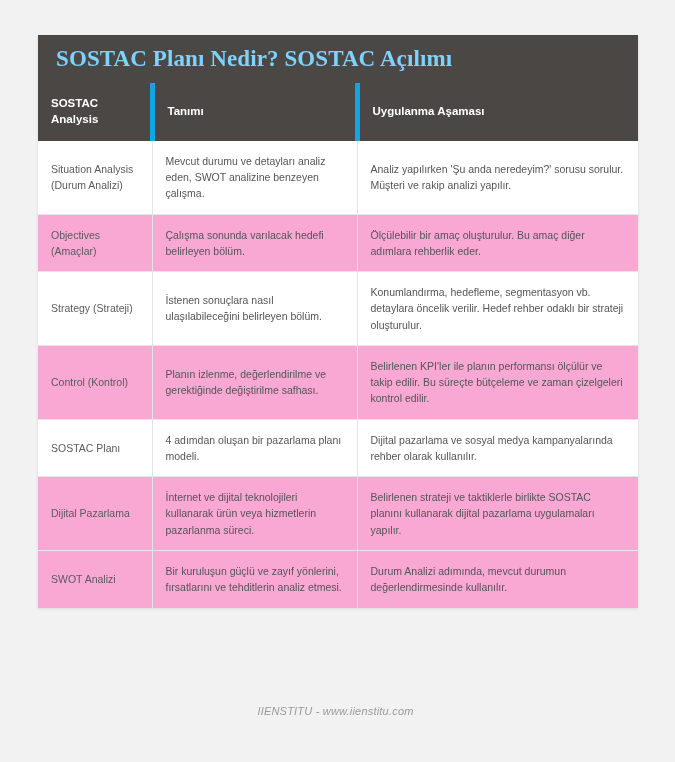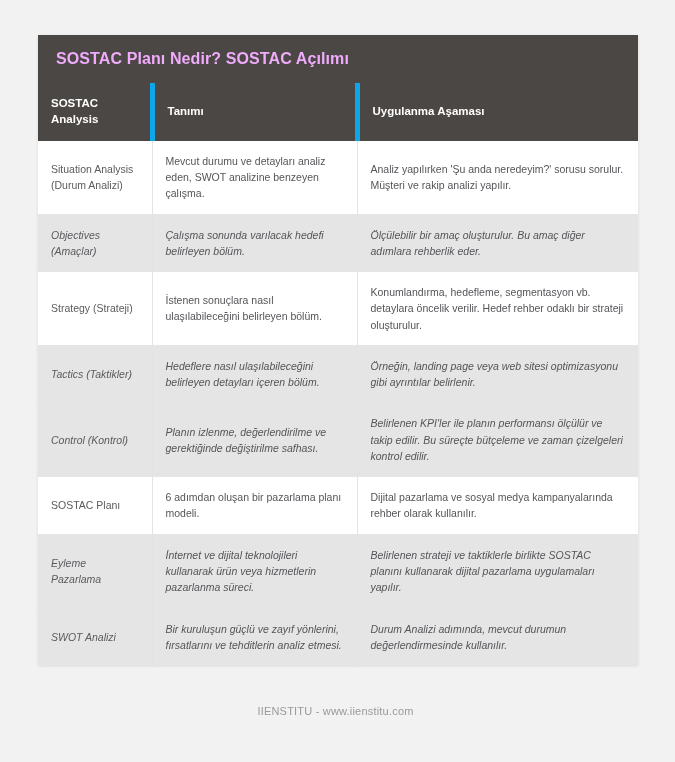--- a/index.html
+++ b/index.html
@@ -32,25 +32,26 @@
 
   .title-bar {
     background: #4a4744;
     height: 48px;
     display: flex;
     align-items: center;
     padding: 0 0 0 18px;
     box-sizing: border-box;
   }
   .title-bar .title {
-    color: #f0abfc;
-    font-size: 16px;
+    color: #7dd3fc;
+    font-size: 23px;
     font-weight: bold;
     letter-spacing: 0.1px;
     line-height: 1.15;
+    font-family: Liberation Serif, serif;
   }
 
   table.sostac {
     border-collapse: collapse;
     width: 600px;
     table-layout: fixed;
   }
 
   table.sostac col.c1 { width: 114px; }
   table.sostac col.c2 { width: 205px; }
@@ -83,35 +84,36 @@
     line-height: 1.55;
     box-sizing: border-box;
   }
   table.sostac tbody td:first-child {
     border-left: none;
   }
   table.sostac tbody tr:first-child td {
     border-top: none;
   }
   table.sostac tbody tr.odd td { background: #ffffff; }
-  table.sostac tbody tr.even td { background: #e5e5e5; font-style: italic; }
+  table.sostac tbody tr.even td { background: #f9a8d4; }
 
   table.sostac tbody td.col-element {
     color: #5b5a5e;
   }
 
   .footer {
     position: absolute;
     left: 0;
     right: 4px;
     top: 705px;
     text-align: center;
     font-size: 11px;
     color: #9a9a9e;
     letter-spacing: 0.2px;
+    font-style: italic;
   }
 </style>
 </head>
 <body>
 
 <div class="page">
 
   <div class="table-wrap">
 
     <div class="title-bar">
@@ -141,36 +143,31 @@
           <td class="col-element">Objectives (Amaçlar)</td>
           <td>Çalışma sonunda varılacak hedefi belirleyen bölüm.</td>
           <td>Ölçülebilir bir amaç oluşturulur. Bu amaç diğer adımlara rehberlik eder.</td>
         </tr>
         <tr class="odd">
           <td class="col-element">Strategy (Strateji)</td>
           <td>İstenen sonuçlara nasıl ulaşılabileceğini belirleyen bölüm.</td>
           <td>Konumlandırma, hedefleme, segmentasyon vb. detaylara öncelik verilir. Hedef rehber odaklı bir strateji oluşturulur.</td>
         </tr>
         <tr class="even">
-          <td class="col-element">Tactics (Taktikler)</td>
-          <td>Hedeflere nasıl ulaşılabileceğini belirleyen detayları içeren bölüm.</td>
-          <td>Örneğin, landing page veya web sitesi optimizasyonu gibi ayrıntılar belirlenir.</td>
-        </tr>
-        <tr class="even">
           <td class="col-element">Control (Kontrol)</td>
           <td>Planın izlenme, değerlendirilme ve gerektiğinde değiştirilme safhası.</td>
           <td>Belirlenen KPI'ler ile planın performansı ölçülür ve takip edilir. Bu süreçte bütçeleme ve zaman çizelgeleri kontrol edilir.</td>
         </tr>
         <tr class="odd">
           <td class="col-element">SOSTAC Planı</td>
-          <td>6 adımdan oluşan bir pazarlama planı modeli.</td>
+          <td>4 adımdan oluşan bir pazarlama planı modeli.</td>
           <td>Dijital pazarlama ve sosyal medya kampanyalarında rehber olarak kullanılır.</td>
         </tr>
         <tr class="even">
-          <td class="col-element">Eyleme Pazarlama</td>
+          <td class="col-element">Dijital Pazarlama</td>
           <td>İnternet ve dijital teknolojileri kullanarak ürün veya hizmetlerin pazarlanma süreci.</td>
           <td>Belirlenen strateji ve taktiklerle birlikte SOSTAC planını kullanarak dijital pazarlama uygulamaları yapılır.</td>
         </tr>
         <tr class="even">
           <td class="col-element">SWOT Analizi</td>
           <td>Bir kuruluşun güçlü ve zayıf yönlerini, fırsatlarını ve tehditlerin analiz etmesi.</td>
           <td>Durum Analizi adımında, mevcut durumun değerlendirmesinde kullanılır.</td>
         </tr>
       </tbody>
     </table>

